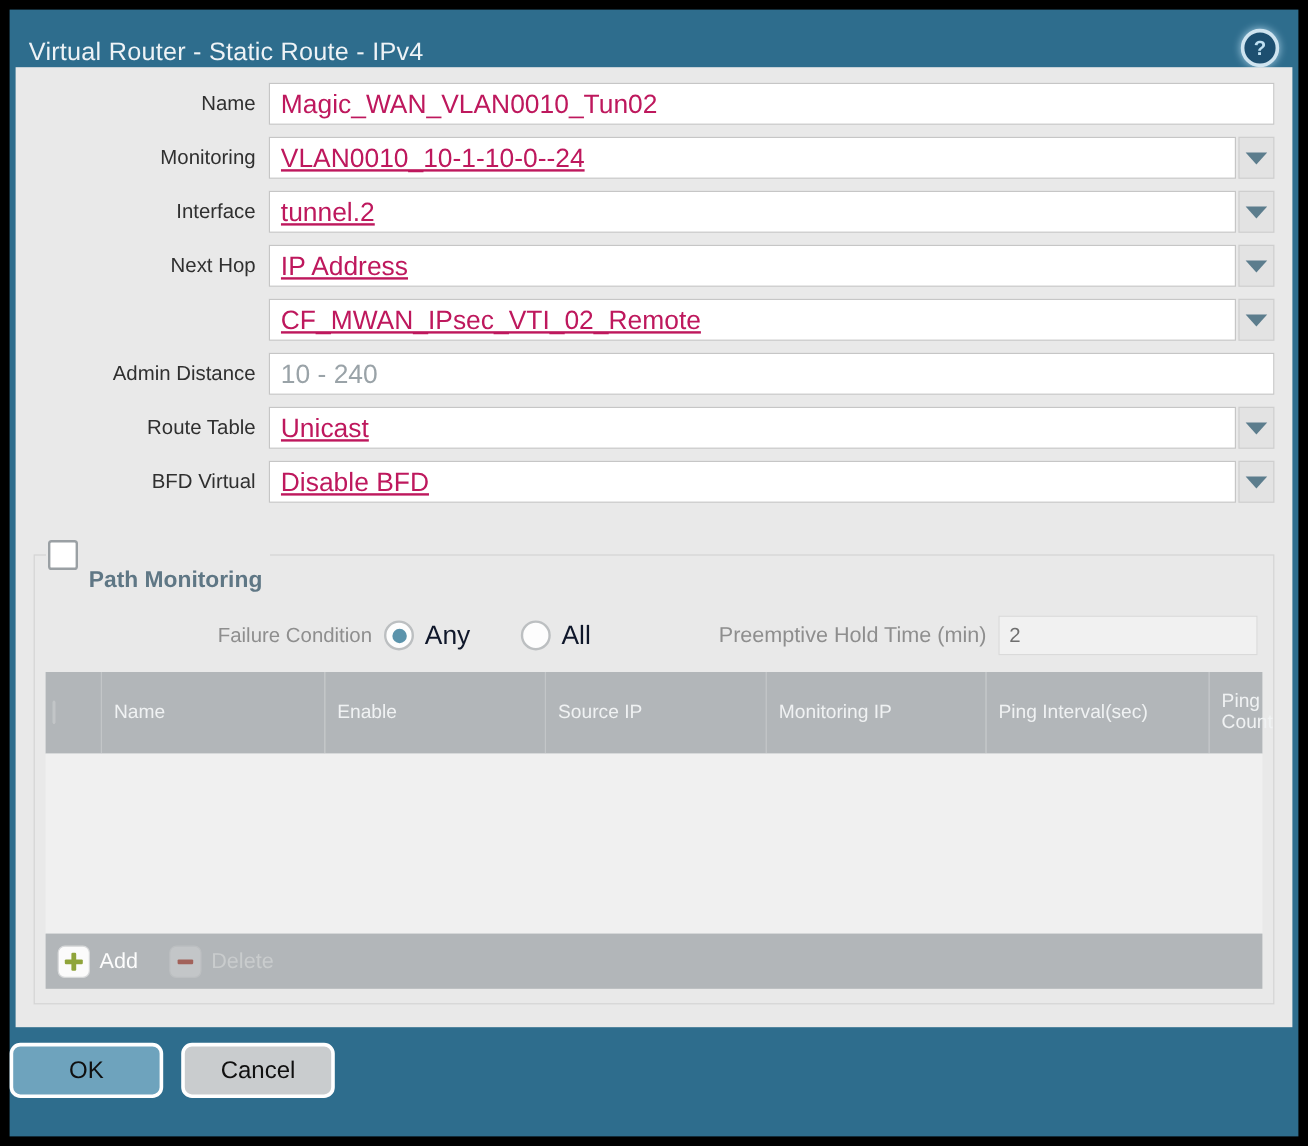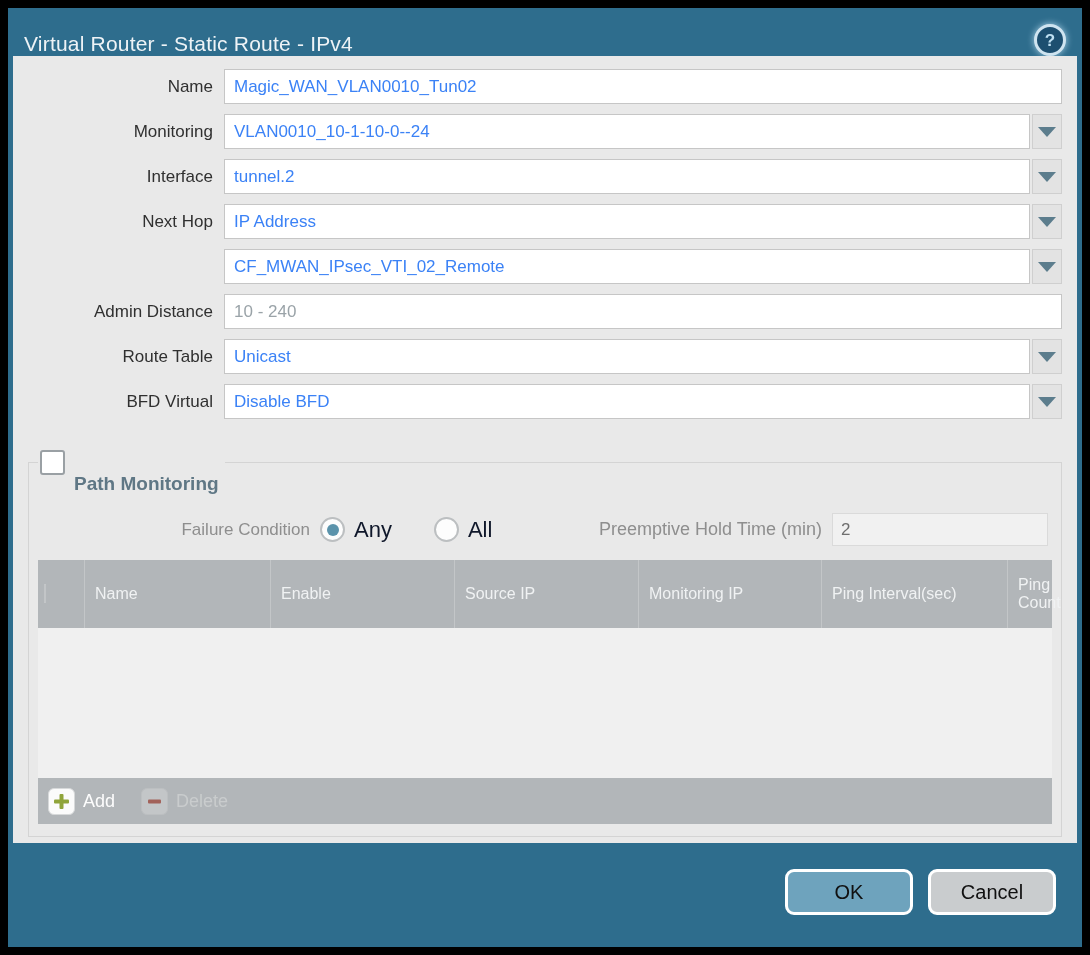--- a/index.html
+++ b/index.html
@@ -32,26 +32,26 @@
     flex:1; margin:0 5px; background:#e9e9e9;
     padding:13px 15px 0 15px; overflow:hidden;
   }
   .form-row { display:flex; align-items:center; margin-bottom:10px; }
   .form-label {
     flex:0 0 185px; text-align:right; padding-right:11px;
     font-size:17px; color:#303030; white-space:nowrap;
   }
   .inp {
     flex:1; height:33px; border:1px solid #c6c6c6; background:#fff;
-    font-family:"Liberation Sans", sans-serif; font-size:17px; color:#3b82f6;
+    font-family:"Liberation Sans", sans-serif; font-size:22px; color:#be185d;
     padding:0 9px; outline:none; min-width:0;
   }
   .inp::placeholder { color:#9aa3a8; }
   .combo { flex:1; display:flex; min-width:0; }
-  .combo .inp { flex:1; }
+  .combo .inp { flex:1;text-decoration:underline; }
   .dd-btn {
     flex:0 0 30px; height:35px; margin-left:2px;
     background:#e3e3e3; border:1px solid #cfcfcf;
     display:flex; align-items:center; justify-content:center;
     cursor:pointer; box-sizing:border-box;
   }
   .dd-arrow {
     width:0; height:0;
     border-left:9px solid transparent; border-right:9px solid transparent;
     border-top:10px solid #5c7d8d;
@@ -111,22 +111,22 @@
   .icon-sq {
     width:25px; height:25px; border-radius:6px; background:#fbfbfb;
     display:flex; align-items:center; justify-content:center;
     border:1px solid #d7d9da;
   }
   .icon-sq.dim { background:#c3c6c8; border-color:#bcbfc1; }
   .tf-label { font-size:18px; color:#fdfdfd; }
   .tf-label.dim { color:#c9cccd; }
   
   .footerbar {
-    flex:0 0 78px; display:flex; justify-content:flex-end;
-    align-items:flex-start; padding:26px 26px 0 0; gap:15px;
+    flex:0 0 78px; display:flex; justify-content:flex-start;
+    align-items:flex-start; padding:13px 26px 0 0; gap:15px;
   }
   .btn {
     width:128px; height:46px; border-radius:9px; border:3px solid #fff;
     font-family:"Liberation Sans", sans-serif; font-size:20px; color:#101010;
     display:flex; align-items:center; justify-content:center; cursor:pointer;
     box-sizing:border-box;
   }
   .btn-ok { background:#6ea3bd; }
   .btn-cancel { background:#c9ccce; }
 </style>

